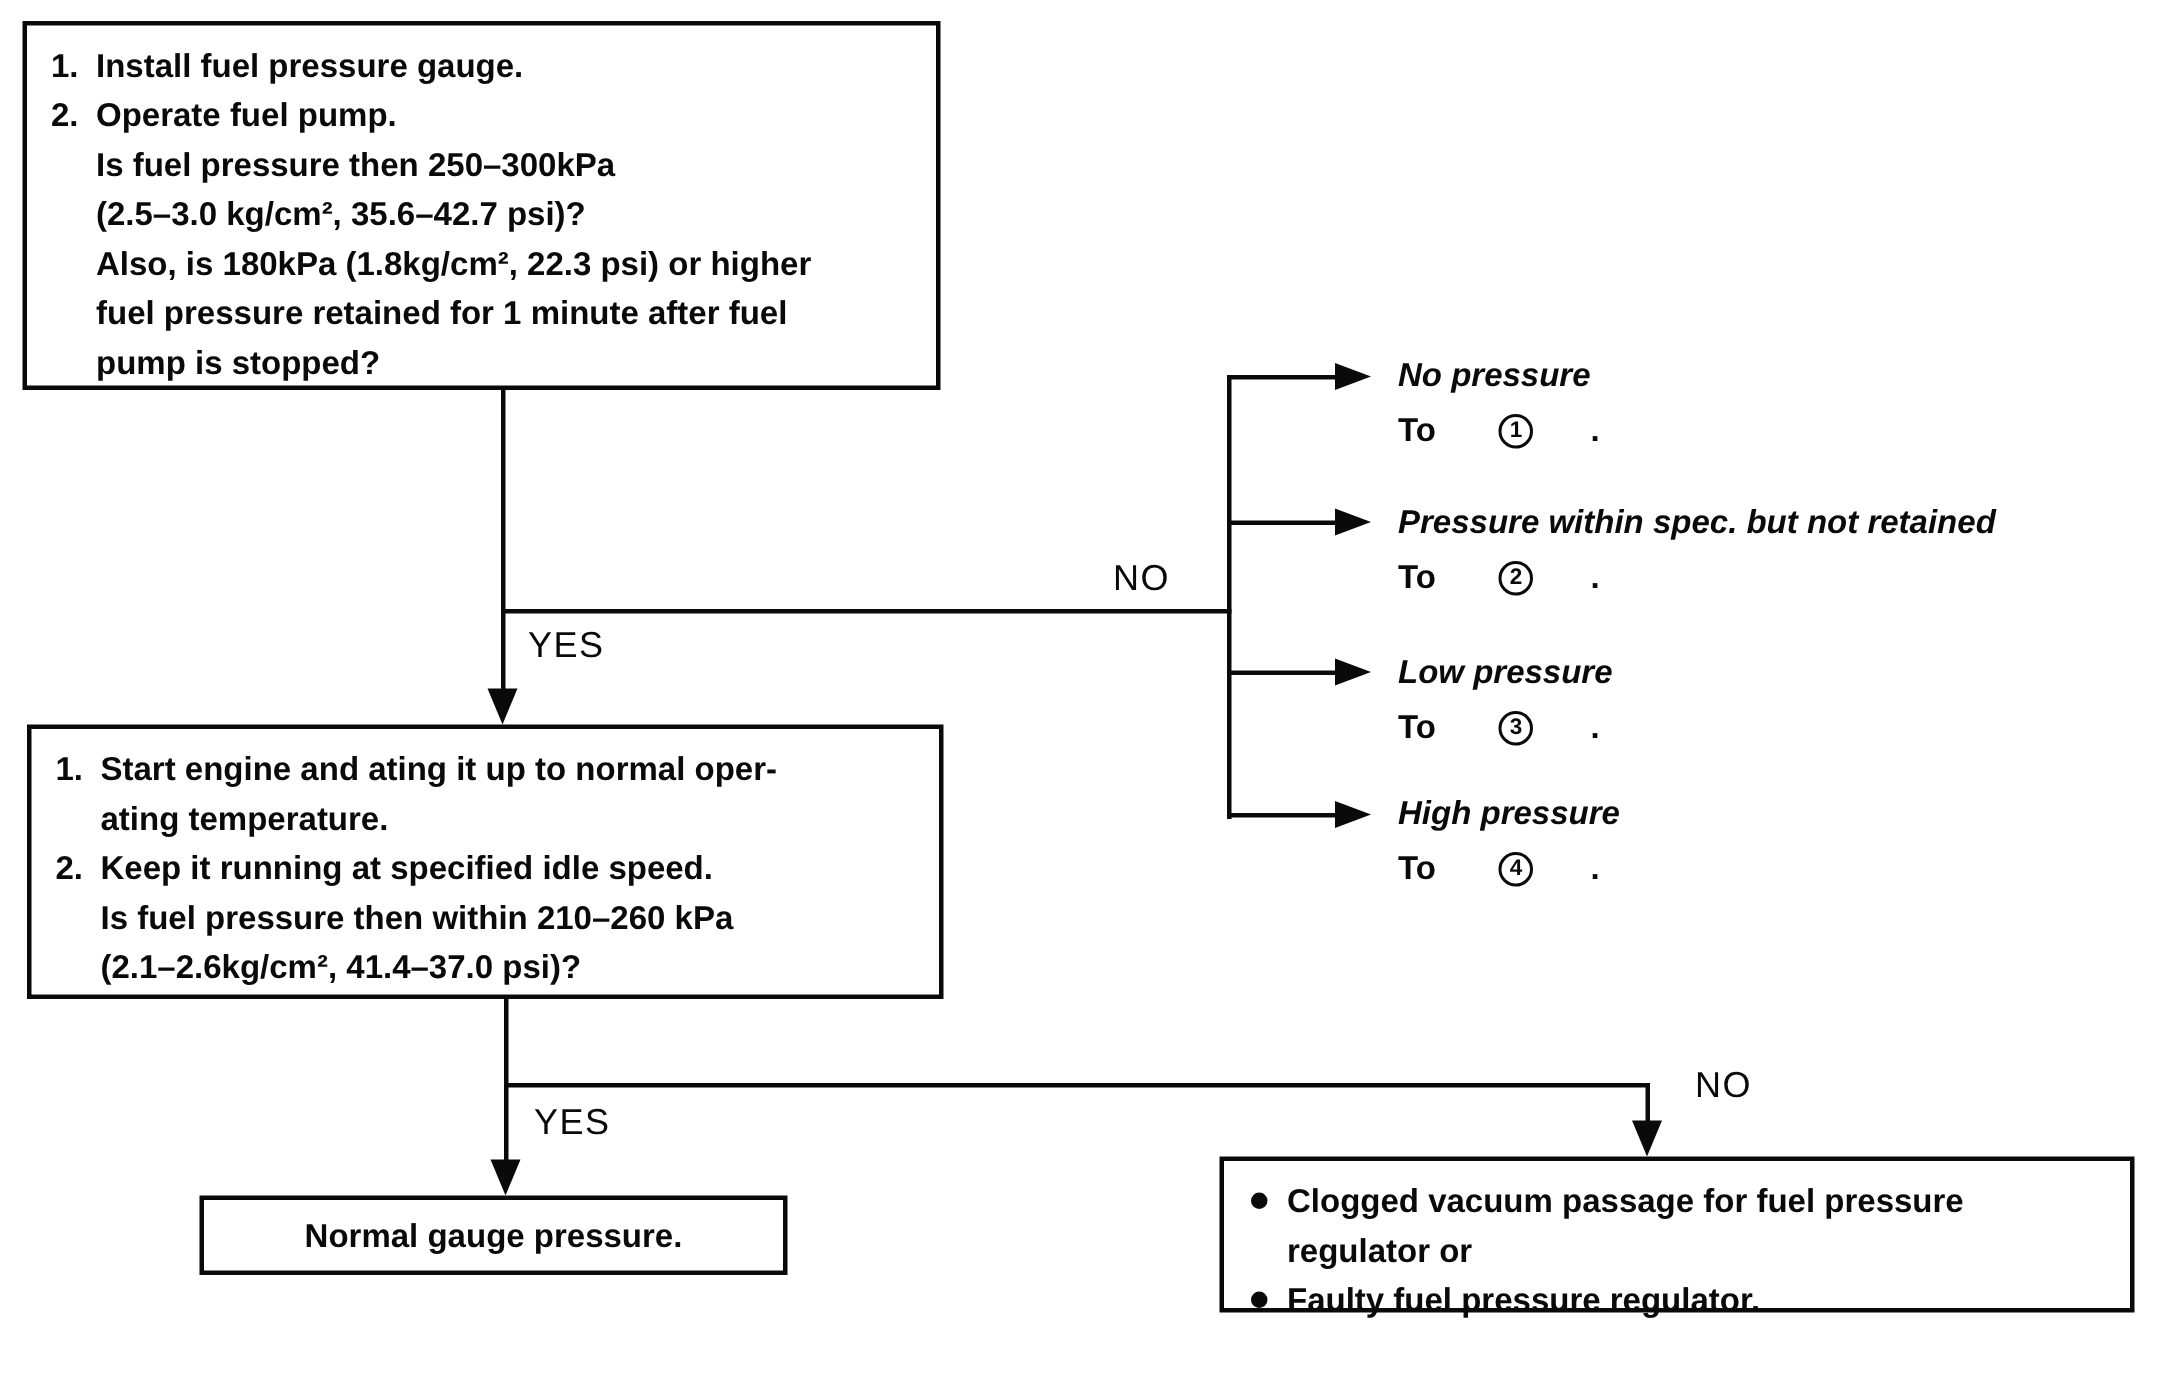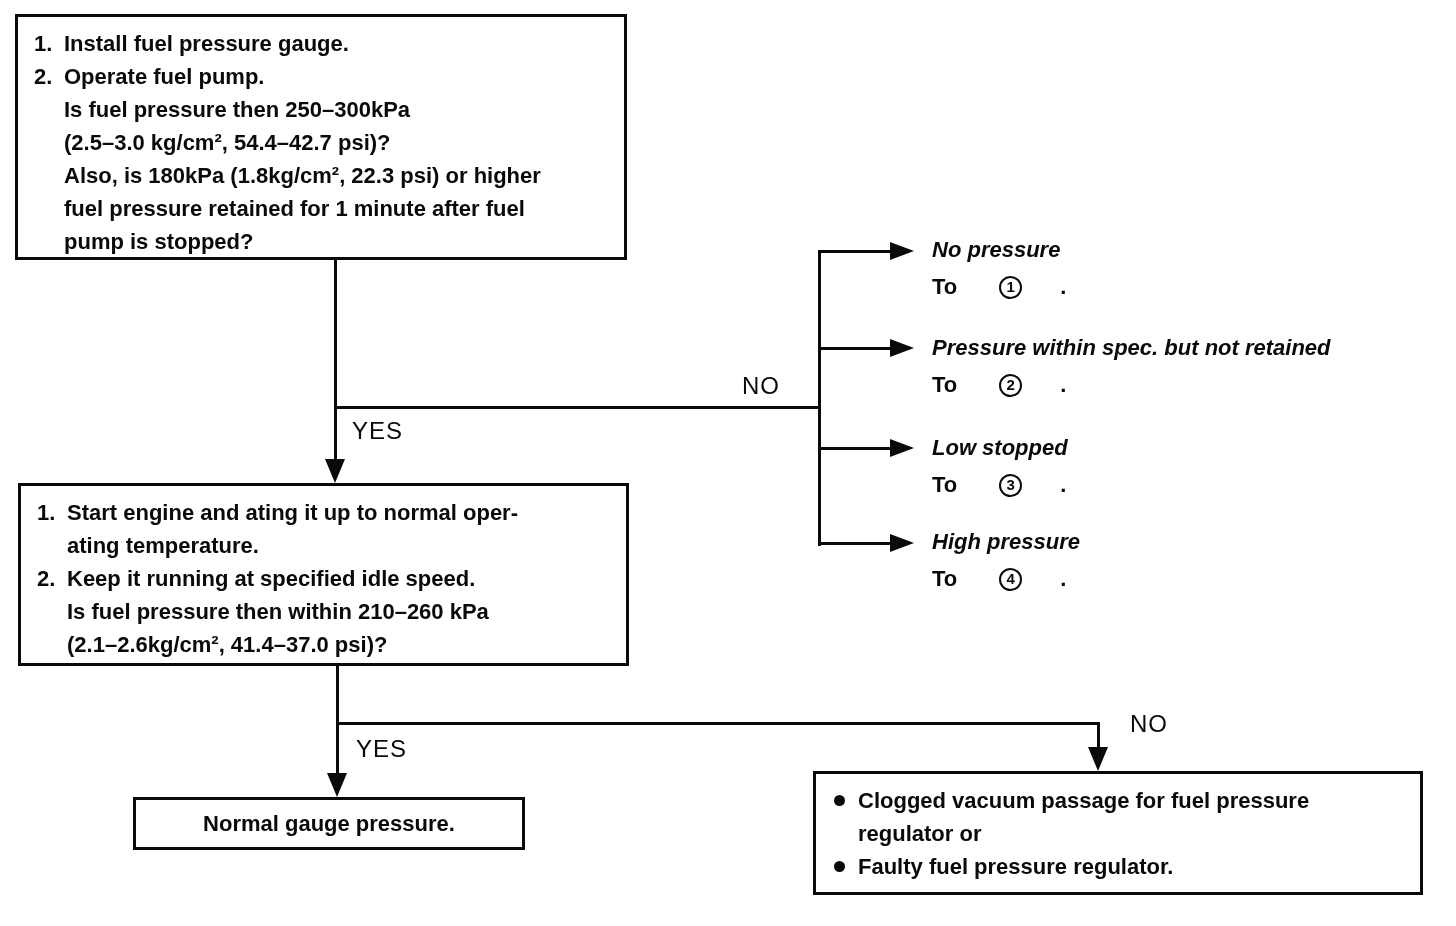--- a/index.html
+++ b/index.html
@@ -60,21 +60,21 @@
     <div class="tline">
         <span class="marker">2.</span>
         <span>Operate fuel pump.</span>
       </div>
     <div class="tline">
         <span class="marker"></span>
         <span>Is fuel pressure then 250–300kPa</span>
       </div>
     <div class="tline">
         <span class="marker"></span>
-        <span>(2.5–3.0 kg/cm², 54.4–42.7 psi)?</span>
+        <span>(2.5–3.0 kg/cm², 35.6–42.7 psi)?</span>
       </div>
     <div class="tline">
         <span class="marker"></span>
         <span>Also, is 180kPa (1.8kg/cm², 22.3 psi) or higher</span>
       </div>
     <div class="tline">
         <span class="marker"></span>
         <span>fuel pressure retained for 1 minute after fuel</span>
       </div>
     <div class="tline">
@@ -116,21 +116,21 @@
   <div class="branch" style="left:932px; top:335px;">
     <div class="btitle">Pressure within spec. but not retained</div>
     <div class="bto">
       <span>To</span>
       <span class="circle">2</span>
       <span class="period">.</span>
     </div>
   </div>
 
   <div class="branch" style="left:932px; top:435px;">
-    <div class="btitle">Low stopped</div>
+    <div class="btitle">Low pressure</div>
     <div class="bto">
       <span>To</span>
       <span class="circle">3</span>
       <span class="period">.</span>
     </div>
   </div>
 
   <div class="branch" style="left:932px; top:529px;">
     <div class="btitle">High pressure</div>
     <div class="bto">
@@ -169,21 +169,21 @@
   <div class="vline" style="left:1097px; top:722px; height:27px;"></div>
   <div class="arrow-down" style="left:1088px; top:747px;"></div>
 
   <div class="lbl" style="left:356px; top:735px;">YES</div>
   <div class="lbl" style="left:1130px; top:710px;">NO</div>
 
   <div class="box center-box" style="left:133px; top:797px; width:392px; height:53px;">
     <span>Normal gauge pressure.</span>
   </div>
 
-  <div class="box" style="left:813px; top:771px; width:610px; height:124px; padding:10px 18px 0 18px;">
+  <div class="box" style="left:813px; top:771px; width:610px; height:104px; padding:10px 18px 0 18px;">
     <div class="bullet-row">
       <span class="dot"></span>
       <span class="btext">Clogged vacuum passage for fuel pressure regulator or</span>
     </div>
     <div class="bullet-row">
       <span class="dot"></span>
       <span class="btext">Faulty fuel pressure regulator.</span>
     </div>
   </div>
 

